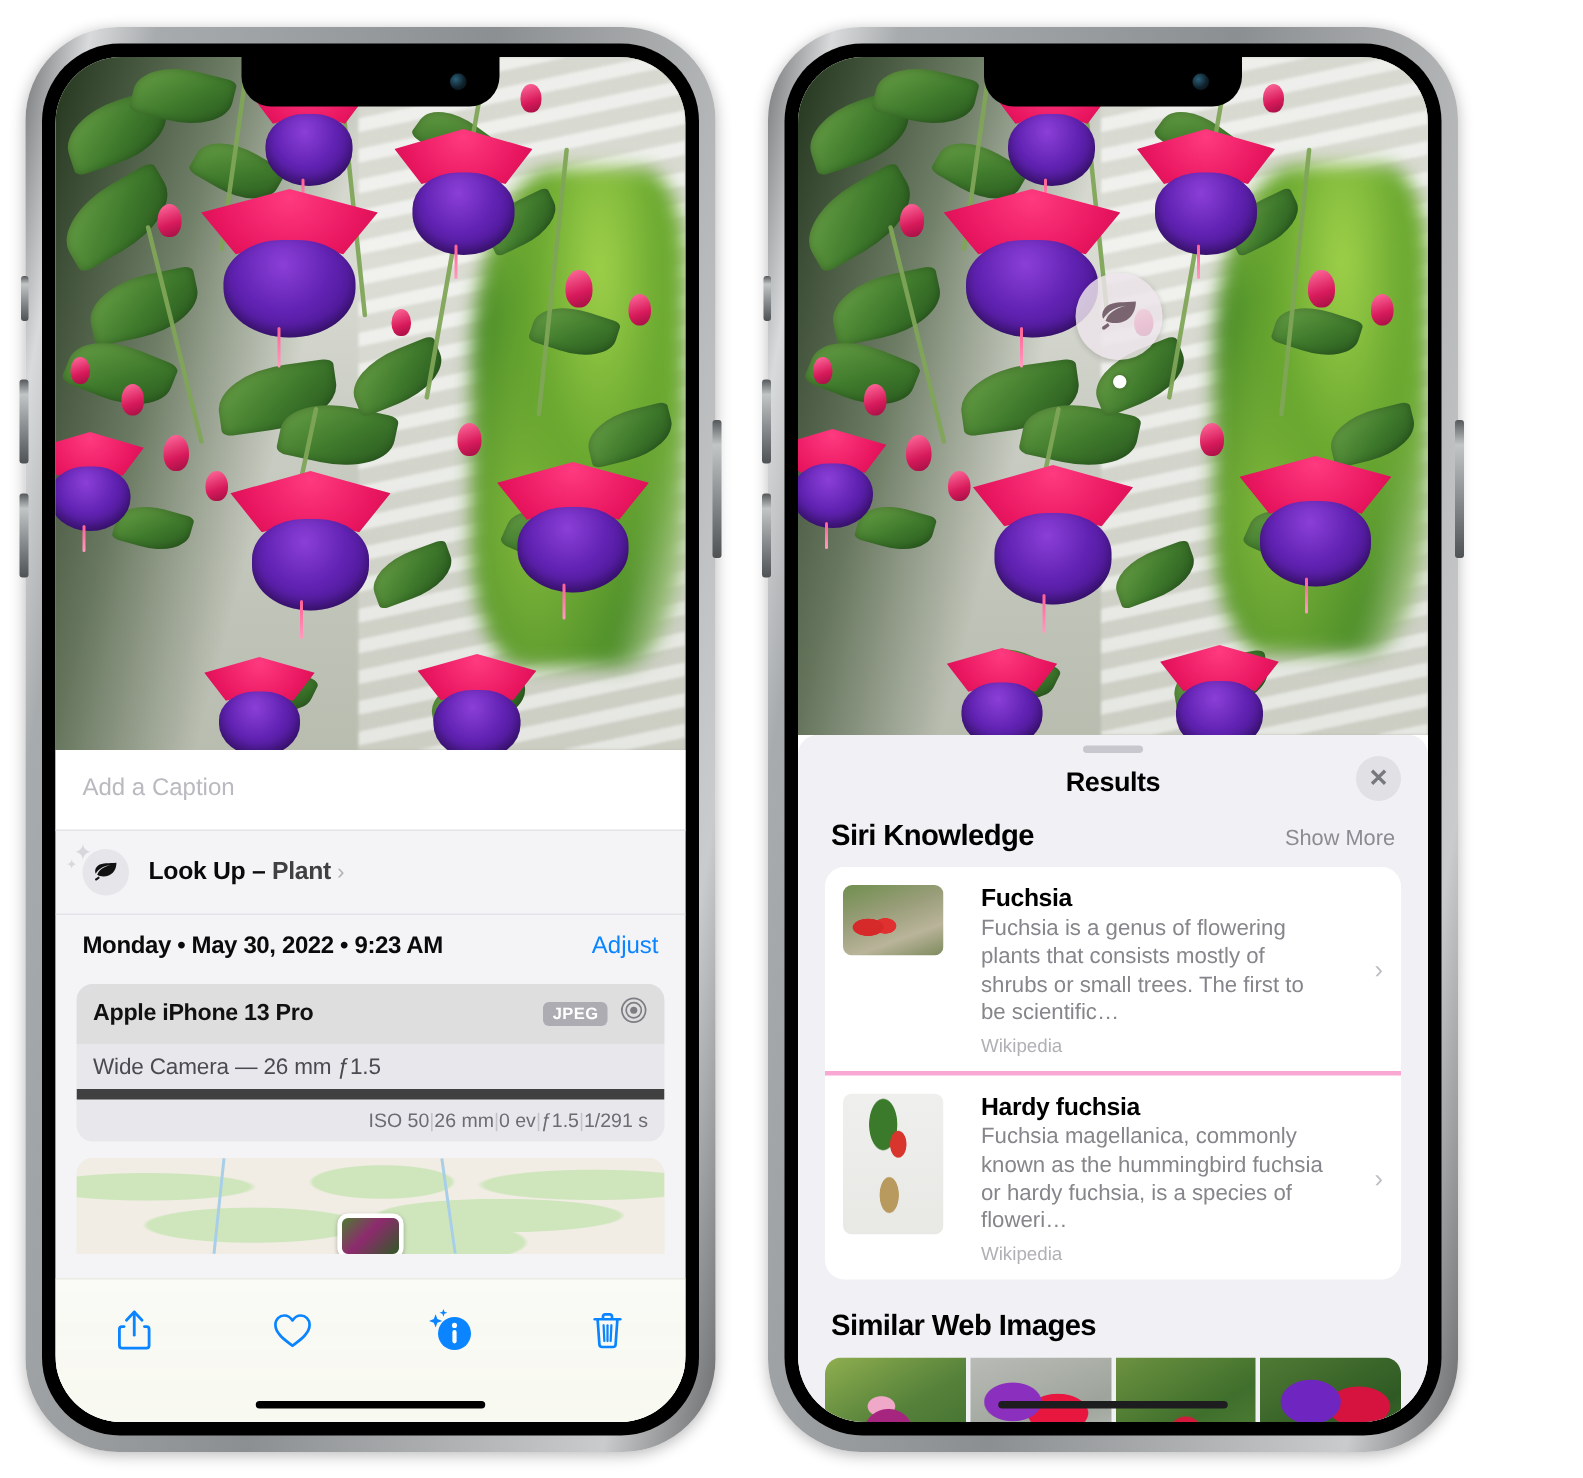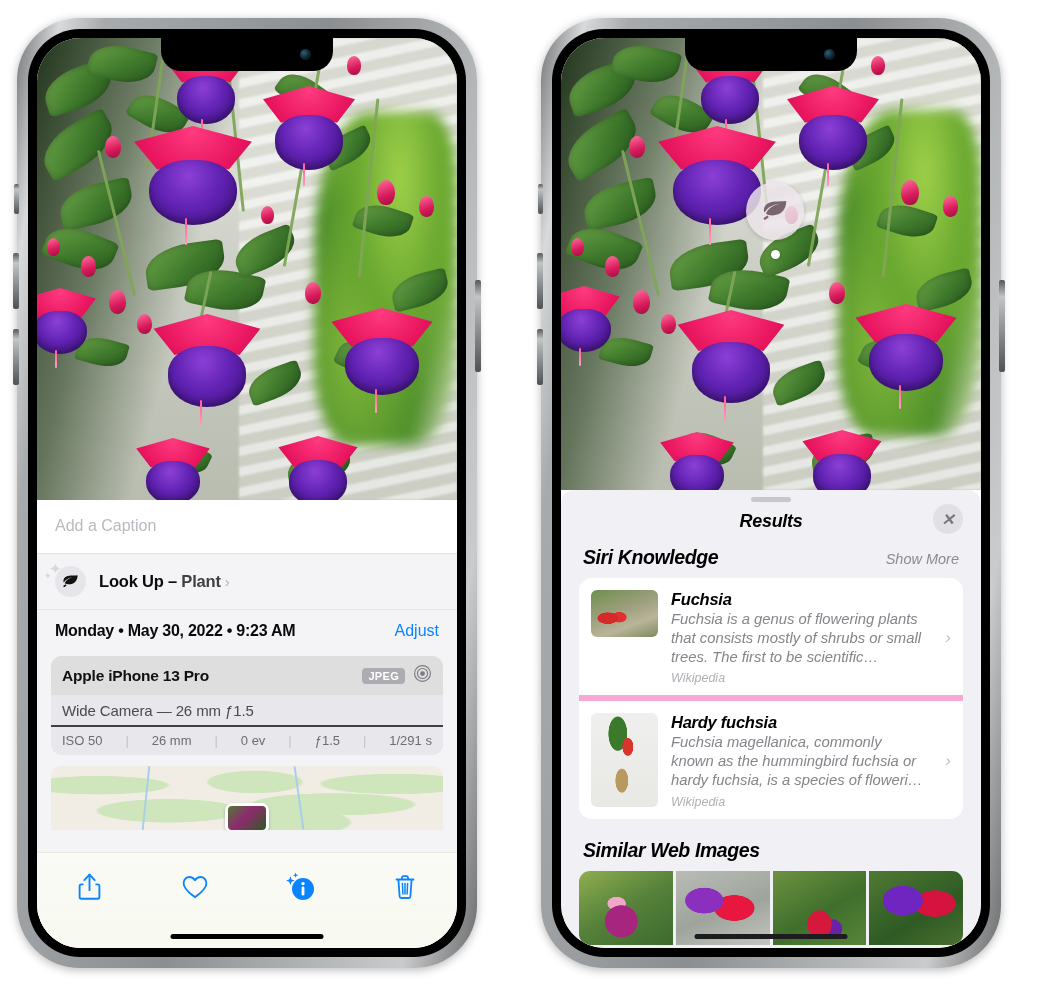--- a/index.html
+++ b/index.html
@@ -15,21 +15,21 @@
   .phone {
     position: absolute;
     width: 460px; height: 950px;
     top: 18px;
     border-radius: 62px;
     background: linear-gradient(100deg,#6f7173 0%,#d8dadb 7%,#a8abad 14%,#8c8f91 50%,#c9cbcc 88%,#6a6c6e 100%);
     box-shadow: 0 2px 10px rgba(0,0,0,.28);
     padding: 11px;
   }
   .phone.left  { left: 17px; }
-  .phone.right { left: 541px; font-style: italic; }
+  .phone.right { left: 512px; }
   .phone-inner {
     position: relative;
     width: 100%; height: 100%;
     background: #000;
     border-radius: 52px;
     padding: 9px;
   }
   .screen {
     position: relative;
     width: 100%; height: 100%;
@@ -183,23 +183,23 @@
     padding:2px 6px; border-radius:4px; letter-spacing:.3px;
   }
   .cam-body { padding: 7px 11px 6px 11px; }
   .cam-line { font-size:15px; color:#4a4a50; letter-spacing:-.1px; }
   .cam-line2 { display:flex; align-items:center; justify-content:space-between; margin-top:2px; }
   .vibrant {
     font-size:10.5px; color:#6b6b72; border:1px solid #a9a9b0;
     border-radius:9px; padding:2px 9px; letter-spacing:.6px;
   }
   .cam-exif {
-    display:flex; align-items:center; justify-content:space-between;
+    display:flex; align-items:center; justify-content:flex-end;
     padding: 6px 11px 7px 11px;
-    border-top:2px solid #404040;
+    border-top:7px solid #404040;
     font-size:13px; color:#6c6c73;
   }
   .cam-exif .sep { color:#c3c3ca; }
 
   .mapcard {
     margin: 11px 14px 0 14px; height: 64px;
     border-radius: 11px 11px 0 0; overflow:hidden; position:relative;
     background:#f0ece3;
   }
   .mapcard .greens {
@@ -255,22 +255,22 @@
   }
   .sec-head {
     display:flex; align-items:baseline; justify-content:space-between;
     padding: 0 22px 9px 22px;
   }
   .sec-title { font-size:19.5px; font-weight:700; color:#000; letter-spacing:-.4px; }
   .show-more { font-size:14.5px; color:#8b8b91; }
   .cards {
     margin: 0 18px; background:#fff; border-radius:13px; overflow:hidden;
   }
-  .kcard { display:flex; align-items:flex-start; gap:13px; padding:12px 12px 10px 12px; }
-  .kcard + .kcard { border-top: 6px solid #f9a8d4; margin-top:0; }
+  .kcard { display:flex; align-items:flex-start; gap:25px; padding:12px 12px 10px 12px; }
+  .kcard + .kcard { border-top: 3px solid #f9a8d4; margin-top:0; }
   .kthumb { flex:0 0 auto; border-radius:6px; overflow:hidden; position:relative; }
   .kthumb.t1 {
     width:67px; height:47px;
     background:
       radial-gradient(ellipse at 25% 60%, #d62a2a 0 14%, transparent 15%),
       radial-gradient(ellipse at 42% 58%, #e03030 0 13%, transparent 14%),
       linear-gradient(160deg,#6f8f4e 0%, #9a9e7a 40%, #b9b49a 70%, #7d8a5c 100%);
   }
   .kthumb.t2 {
     width:67px; height:94px;

